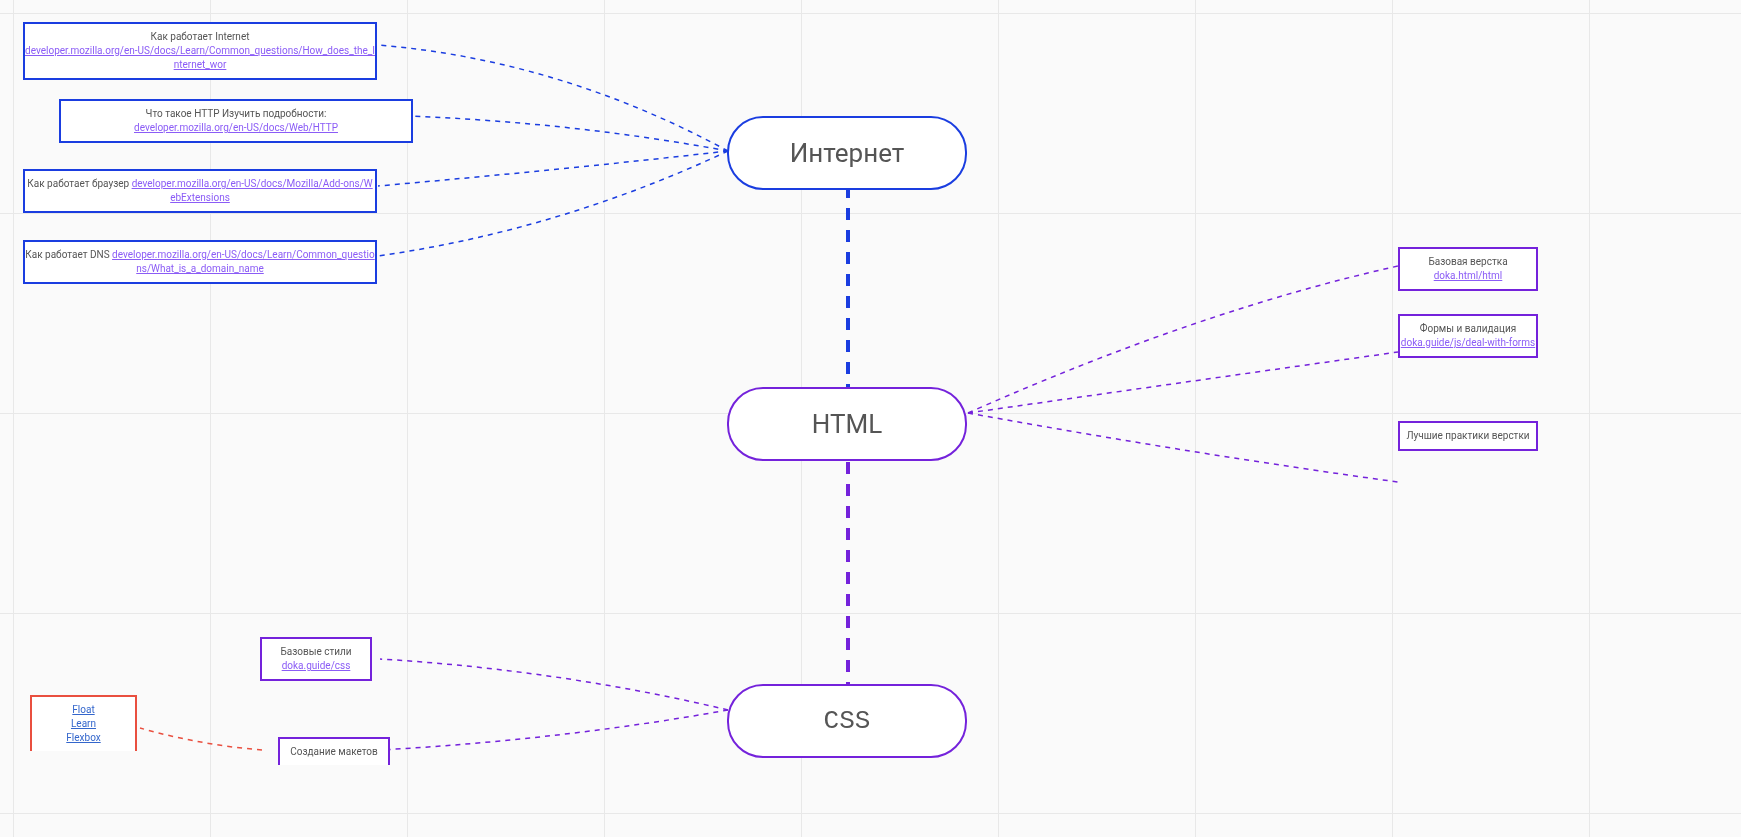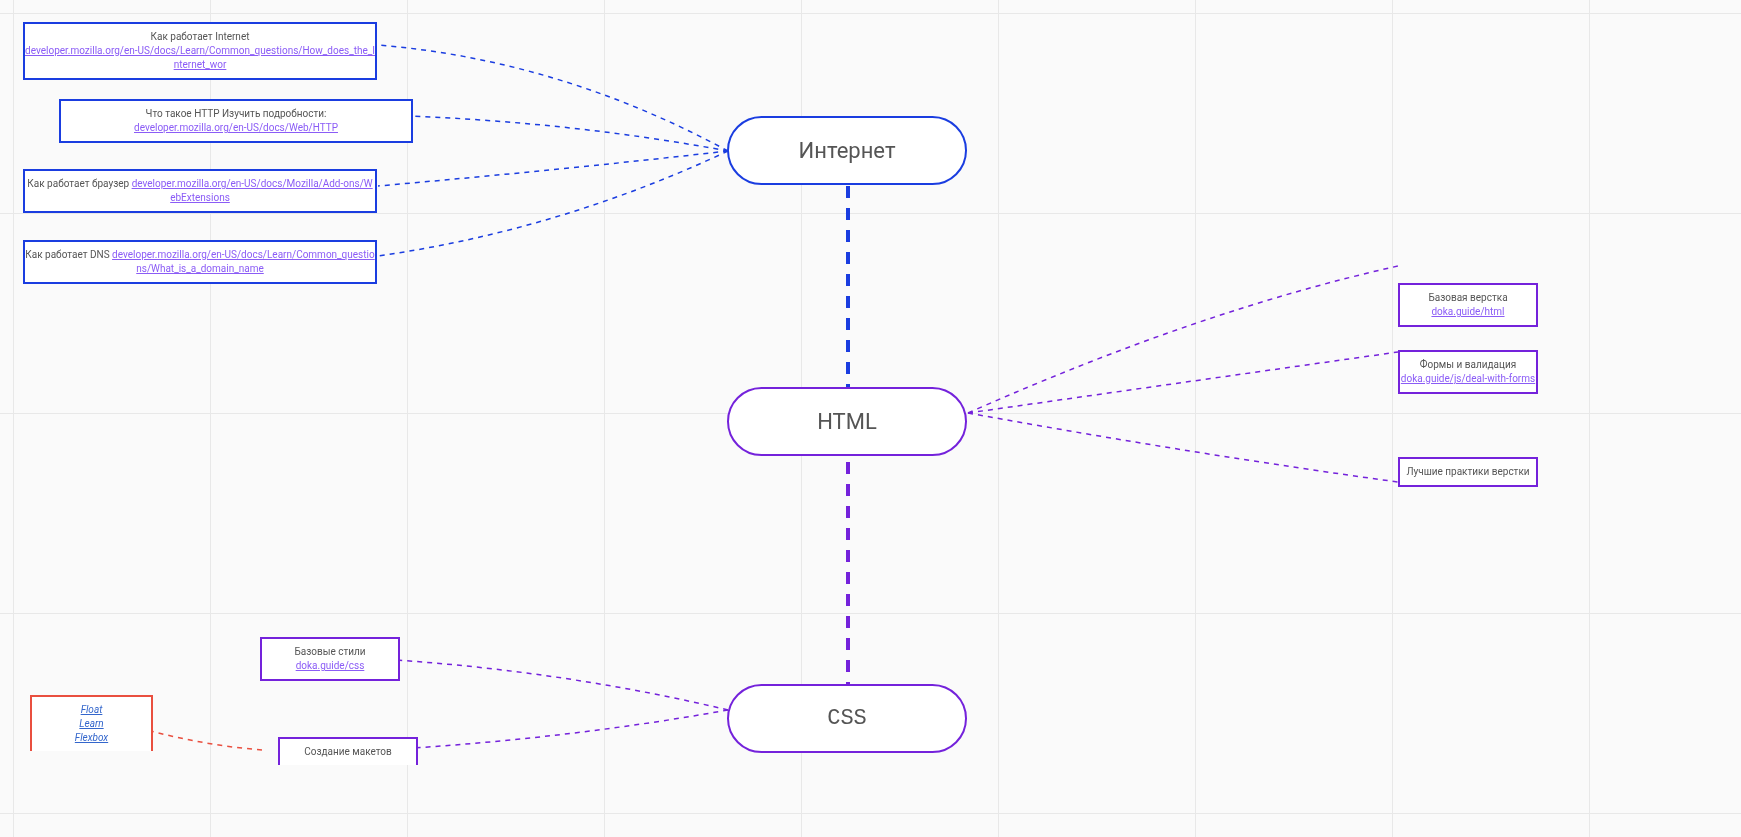--- a/index.html
+++ b/index.html
@@ -38,21 +38,21 @@
     .node {
       position: absolute;
       background: #fff;
     }
     .main-node {
       border: 2px solid;
       border-radius: 36px;
       display: flex;
       align-items: center;
       justify-content: center;
-      font-size: 22px;
+      font-size: 26px;
       color: #555;
       padding: 20px 40px;
       min-width: 240px;
     }
     .leaf-node {
       border: 2px solid;
       font-size: 10px;
       color: #555;
       text-align: center;
       padding: 6px 0;
@@ -62,23 +62,23 @@
       color: #8b5cf6;
       text-decoration: underline;
       word-break: break-all;
     }
     .node-blue { border-color: #1a3de0; }
     .node-purple { border-color: #7422db; }
     .node-red { border-color: #e94f3f; }
     .node-red a { color: #3366cc; }
     
     .wide { width: 354px; }
-    .narrow { width: 140px; margin-top: 36px; }
-    .smallred { width: 123px; font-style: italic; }
-    .mid { width: 140px; }
+    .narrow { width: 140px; }
+    .smallred { width: 107px; }
+    .mid { width: 112px; }
   </style>
 </head>
 <body>
 
 <div class="grid-bg"></div>
 
 <svg class="connectors">
 
   <line x1="848" y1="186" x2="848" y2="387" stroke="#1a3de0" stroke-width="4" stroke-dasharray="12,10"></line>
   <line x1="848" y1="440" x2="848" y2="684" stroke="#7422db" stroke-width="4" stroke-dasharray="12,10"></line>
@@ -125,21 +125,21 @@
   <a href="#">developer.mozilla.org/en-US/docs/Mozilla/Add-ons/WebExtensions</a>
 </div>
 
 <div class="node leaf-node node-blue wide" style="left:23px; top:240px;">
   <span>Как работает DNS</span>
   <a href="#">developer.mozilla.org/en-US/docs/Learn/Common_questions/What_is_a_domain_name</a>
 </div>
 
 <div class="node leaf-node node-purple narrow" style="left:1398px; top:247px;">
   <span>Базовая верстка</span><br>
-  <a href="#">doka.guide/html</a>
+  <a href="#">doka.html/html</a>
 </div>
 
 <div class="node leaf-node node-purple narrow" style="left:1398px; top:314px;">
   <span>Формы и валидация</span><br>
   <a href="#">doka.guide/js/deal-with-forms</a>
 </div>
 
 <div class="node leaf-node node-purple narrow" style="left:1398px; top:421px;">
   <span>Лучшие практики верстки</span><br>
 </div>

